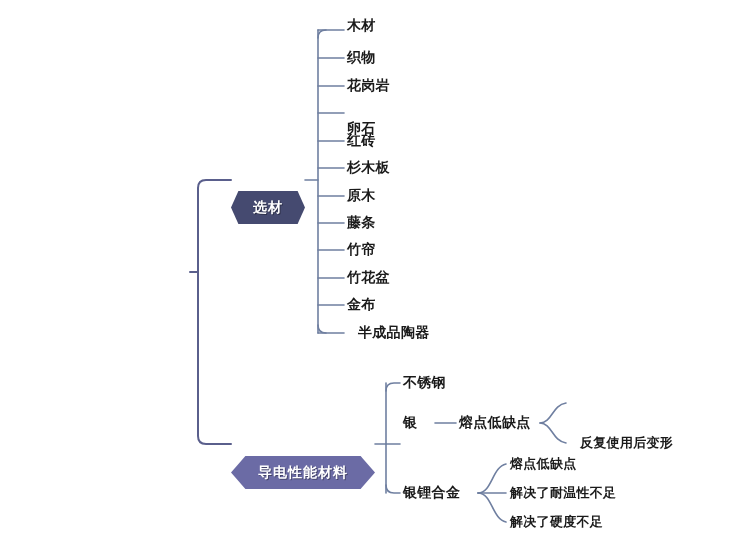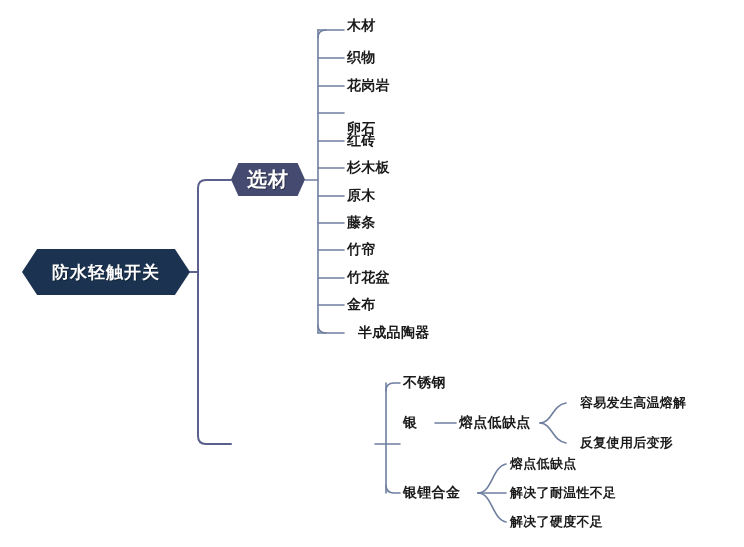--- a/index.html
+++ b/index.html
@@ -37,23 +37,24 @@
     white-space: nowrap;
     box-sizing: border-box;
   }
   .node.root {
     font-size: 17px;
     background: #1b3350;
     clip-path: polygon(9% 0%, 91% 0%, 100% 50%, 91% 100%, 9% 100%, 0% 50%);
     border-radius: 6px;
   }
   .node.branch {
-    font-size: 20px;
+    font-size: 14px;
     clip-path: polygon(10% 0%, 90% 0%, 100% 50%, 90% 100%, 10% 100%, 0% 50%);
     border-radius: 5px;
+    margin-top: 28px;
   }
   .leaf {
     position: absolute;
     font-size: 14px;
     font-weight: bold;
     color: #1a1a1a;
     white-space: nowrap;
     transform: translateY(-50%);
     letter-spacing: 0.3px;
   }
@@ -112,49 +113,48 @@
 
       <path d="M540,423 C552,423 552,405 566,403"></path>
       <path d="M540,423 C552,423 552,441 566,443"></path>
 
       <path d="M478,493 C492,493 492,467 506,464"></path>
       <path d="M478,493 L506,493"></path>
       <path d="M478,493 C492,493 492,519 506,522"></path>
     </g>
   </svg>
 
-  <div class="node root" style="left:22px; top:249px; width:168px; height:46px;">
-    <span>防水轻触开关</span>
-  </div>
 
   <div class="node branch" style="left:231px; top:163px; width:74px; height:33px; background:#454a70;">
     <span>选材</span>
   </div>
 
+  <div class="node branch" style="left:231px; top:428px; width:144px; height:33px; background:#6b6ba5;">
+    <span>导电性能材料</span>
+  </div>
 
   <div class="leaf" style="left:347px; top:26px;">木材</div>
   <div class="leaf" style="left:347px; top:58px;">织物</div>
   <div class="leaf" style="left:347px; top:86px;">花岗岩</div>
   <div class="leaf" style="left:347px; top:113px;margin-top:16px;">卵石</div>
   <div class="leaf" style="left:347px; top:141px;">红砖</div>
   <div class="leaf" style="left:347px; top:168px;">杉木板</div>
   <div class="leaf" style="left:347px; top:196px;">原木</div>
   <div class="leaf" style="left:347px; top:223px;">藤条</div>
   <div class="leaf" style="left:347px; top:250px;">竹帘</div>
   <div class="leaf" style="left:347px; top:278px;">竹花盆</div>
   <div class="leaf" style="left:347px; top:305px;">金布</div>
   <div class="leaf" style="left:358px; top:333px;">半成品陶器</div>
 
   <div class="leaf" style="left:403px; top:383px;">不锈钢</div>
 
   <div class="leaf" style="left:403px; top:423px;">银</div>
 
   <div class="leaf" style="left:459px; top:423px;text-align:right;">熔点低缺点</div>
 
-  <div class="leaf small" style="left:580px; top:403px;">容易发生高温熔解</div>
 
   <div class="leaf small" style="left:580px; top:443px;">反复使用后变形</div>
 
   <div class="leaf" style="left:403px; top:493px;">银锂合金</div>
 
   <div class="leaf small" style="left:510px; top:464px;">熔点低缺点</div>
 
   <div class="leaf small" style="left:510px; top:493px;">解决了耐温性不足</div>
 
   <div class="leaf small" style="left:510px; top:522px;">解决了硬度不足</div>

